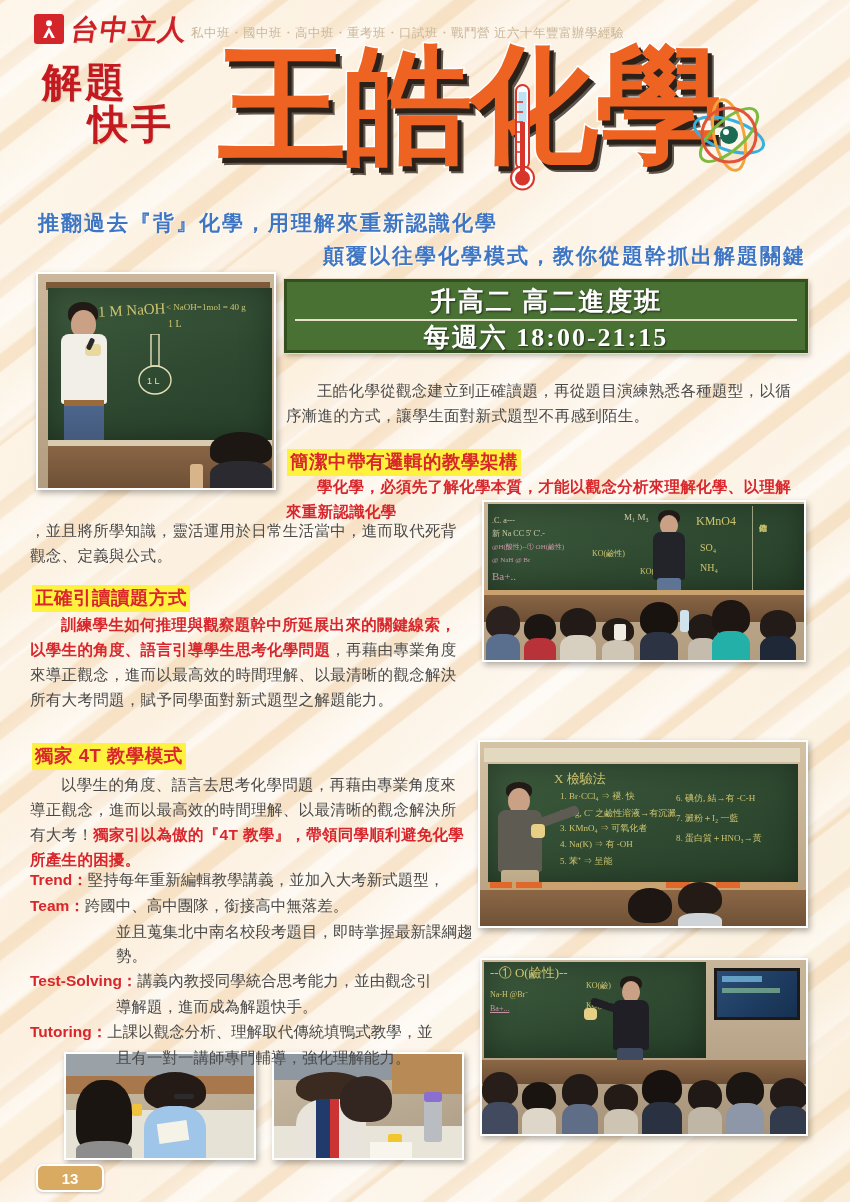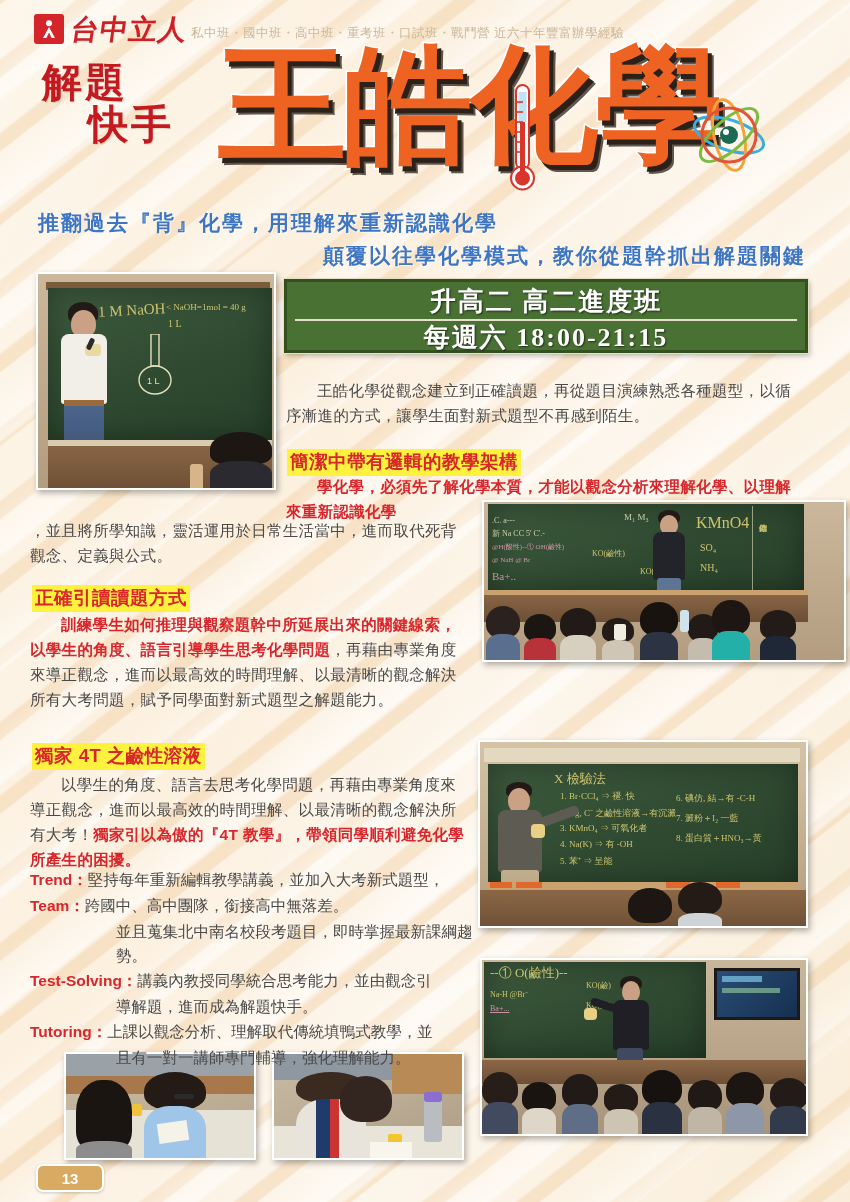--- a/index.html
+++ b/index.html
@@ -162,21 +162,21 @@
     overflow: hidden;
     background: #2c3b2b;
     border: 2px solid #ffffff;
     box-shadow: 2px 3px 6px rgba(0,0,0,.30);
     z-index: 4;
   }
 
   
   #photo-teacher-white { left: 36px; top: 272px; width: 240px; height: 218px; }
   
-  #photo-class-wide { left: 482px; top: 500px; width: 364px; height: 162px; }
+  #photo-class-wide { left: 482px; top: 500px; width: 324px; height: 162px; }
   
   #photo-teacher-point { left: 478px; top: 740px; width: 330px; height: 188px; }
   
   #photo-lecture-hall { left: 480px; top: 958px; width: 328px; height: 178px; }
   
   #photo-students-a { left: 64px; top: 1052px; width: 192px; height: 108px; }
   #photo-students-b { left: 272px; top: 1052px; width: 192px; height: 108px; }
 
   
   .bb { position:absolute; inset:0; }
@@ -359,21 +359,21 @@
       <div class="bb-wall" style="inset:0;"></div>
       <div class="bb-board" style="left:4px;top:2px;width:316px;height:88px;"></div>
       <div class="chalk" style="left:8px;top:14px;font-size:8px;">.C. a---</div>
       <div class="chalk" style="left:8px;top:26px;font-size:8px;">新 Na CC 5' C'.-</div>
       <div class="chalk p" style="left:8px;top:40px;font-size:7px;">@H(酸性)--① OH(鹼性)</div>
       <div class="chalk p" style="left:8px;top:54px;font-size:7px;">@ NaH     @ Br</div>
       <div class="chalk p" style="left:8px;top:68px;font-size:11px;">Ba+..</div>
       <div class="chalk y" style="left:108px;top:46px;font-size:8px;">KO(鹼性)</div>
       <div class="chalk y" style="left:108px;top:64px;font-size:8px;padding-left:48px;">KO(酸性)</div>
       <div class="chalk" style="left:140px;top:10px;font-size:9px;">M₁ M₃</div>
-      <div class="chalk y" style="left:212px;top:12px;font-size:16px;">KMnO4</div>
+      <div class="chalk y" style="left:212px;top:12px;font-size:12px;">KMnO4</div>
       <div class="chalk y" style="left:216px;top:40px;font-size:10px;">SO₄</div>
       <div class="chalk y" style="left:216px;top:60px;font-size:10px;">NH₄</div>
       <div style="position:absolute;left:268px;top:4px;width:1px;height:84px;background:#e3e0b8;opacity:.6;"></div>
       <div class="chalk y" style="left:272px;top:16px;font-size:8px;writing-mode:vertical-rl;">給你們做</div>
 
       <div class="person" style="left:168px;top:8px;width:36px;height:100px;">
         <div class="hair" style="left:6px;top:0;width:22px;height:14px;"></div>
         <div class="head" style="left:8px;top:5px;width:18px;height:20px;"></div>
         <div class="torso" style="left:1px;top:22px;width:32px;height:48px;background:#23232a;"></div>
         <div class="legs" style="left:5px;top:68px;width:24px;height:36px;background:#5d7494;"></div>
@@ -572,21 +572,21 @@
   <div class="txt" id="p-structure-2">
     <span>，並且將所學知識，靈活運用於日常生活當中，進而取代死背觀念、定義與公式。</span>
   </div>
 
   <div class="hdg" id="h-reading">正確引讀讀題方式</div>
 
   <div class="txt" id="p-reading">
     <span class="ind"><span class="hl-red">訓練學生如何推理與觀察題幹中所延展出來的關鍵線索，以學生的角度、語言引導學生思考化學問題</span><span>，再藉由專業角度來導正觀念，進而以最高效的時間理解、以最清晰的觀念解決所有大考問題，賦予同學面對新式題型之解題能力。</span></span>
   </div>
 
-  <div class="hdg" id="h-4t">獨家 4T 之鹼性溶液</div>
+  <div class="hdg" id="h-4t">獨家 4T 教學模式</div>
 
   <div class="txt" id="p-4t">
     <span class="ind"><span>以學生的角度、語言去思考化學問題，再藉由專業角度來導正觀念，進而以最高效的時間理解、以最清晰的觀念解決所有大考！</span><span class="hl-red">獨家引以為傲的『4T 教學』，帶領同學順利避免化學所產生的困擾。</span></span>
   </div>
 
   <div class="deflist">
     <div class="defrow">
       <span class="defterm">Trend：</span>
       <span class="defdesc">堅持每年重新編輯教學講義，並加入大考新式題型，</span>
     </div>

